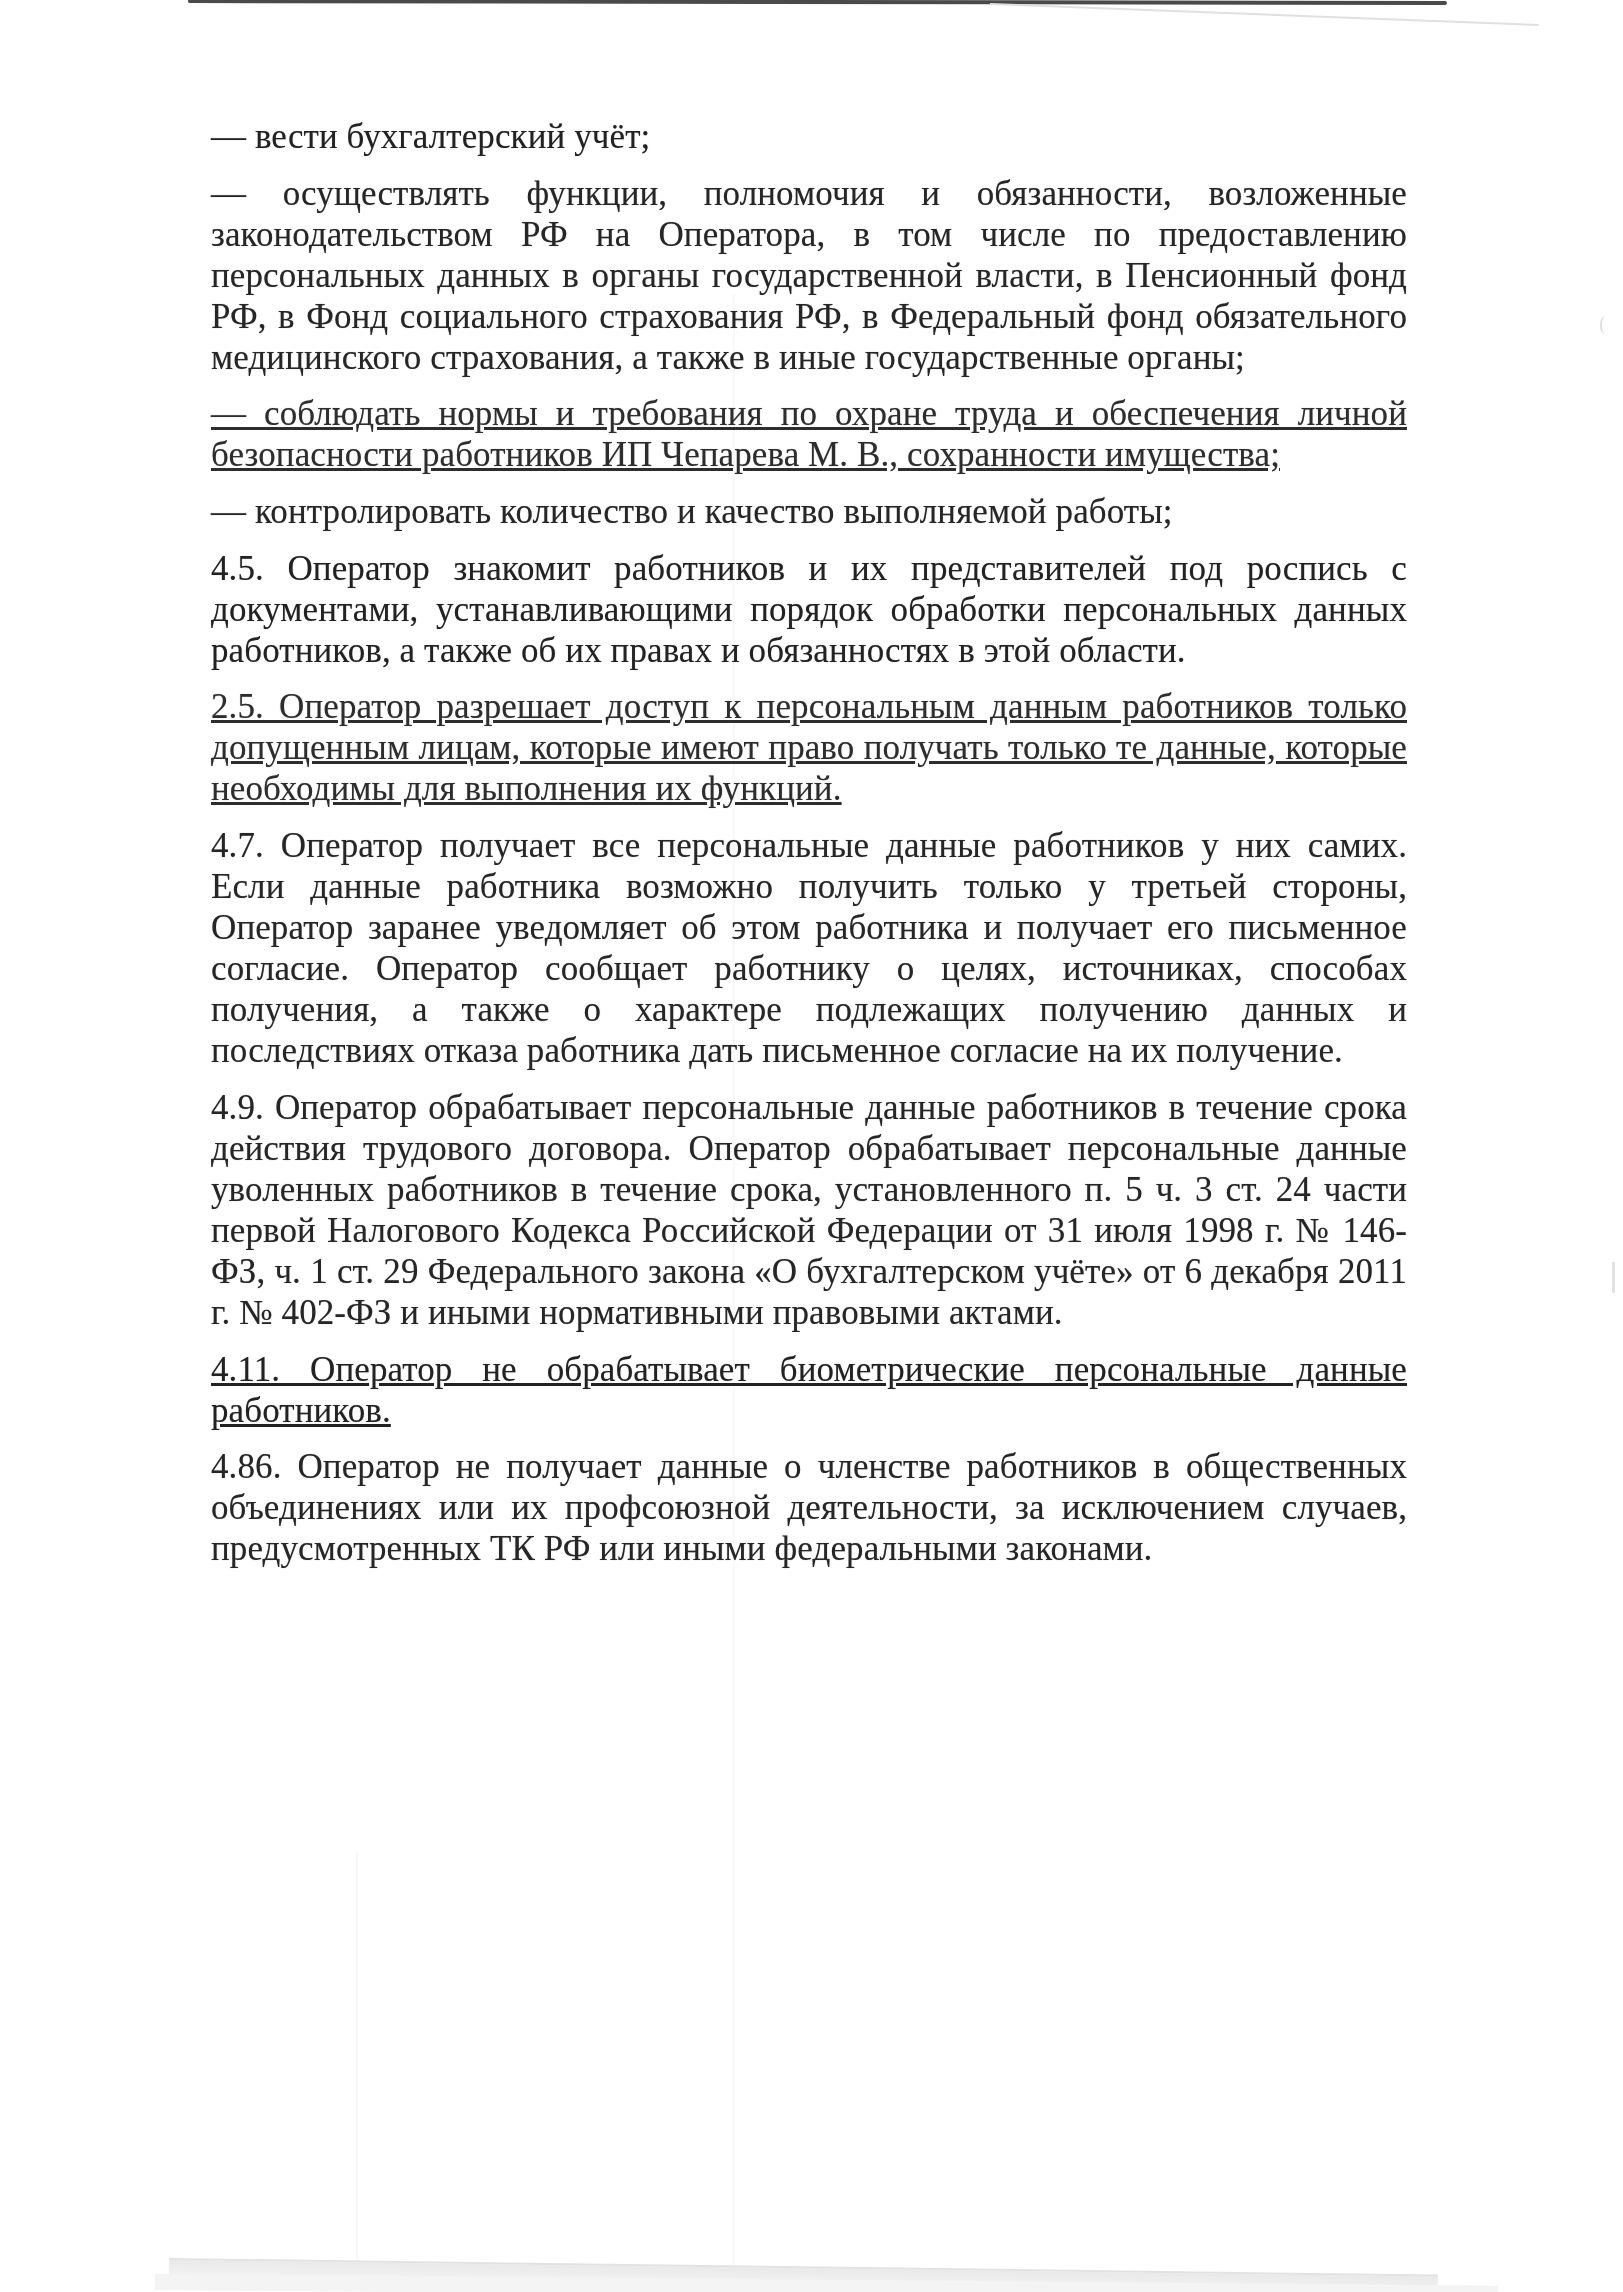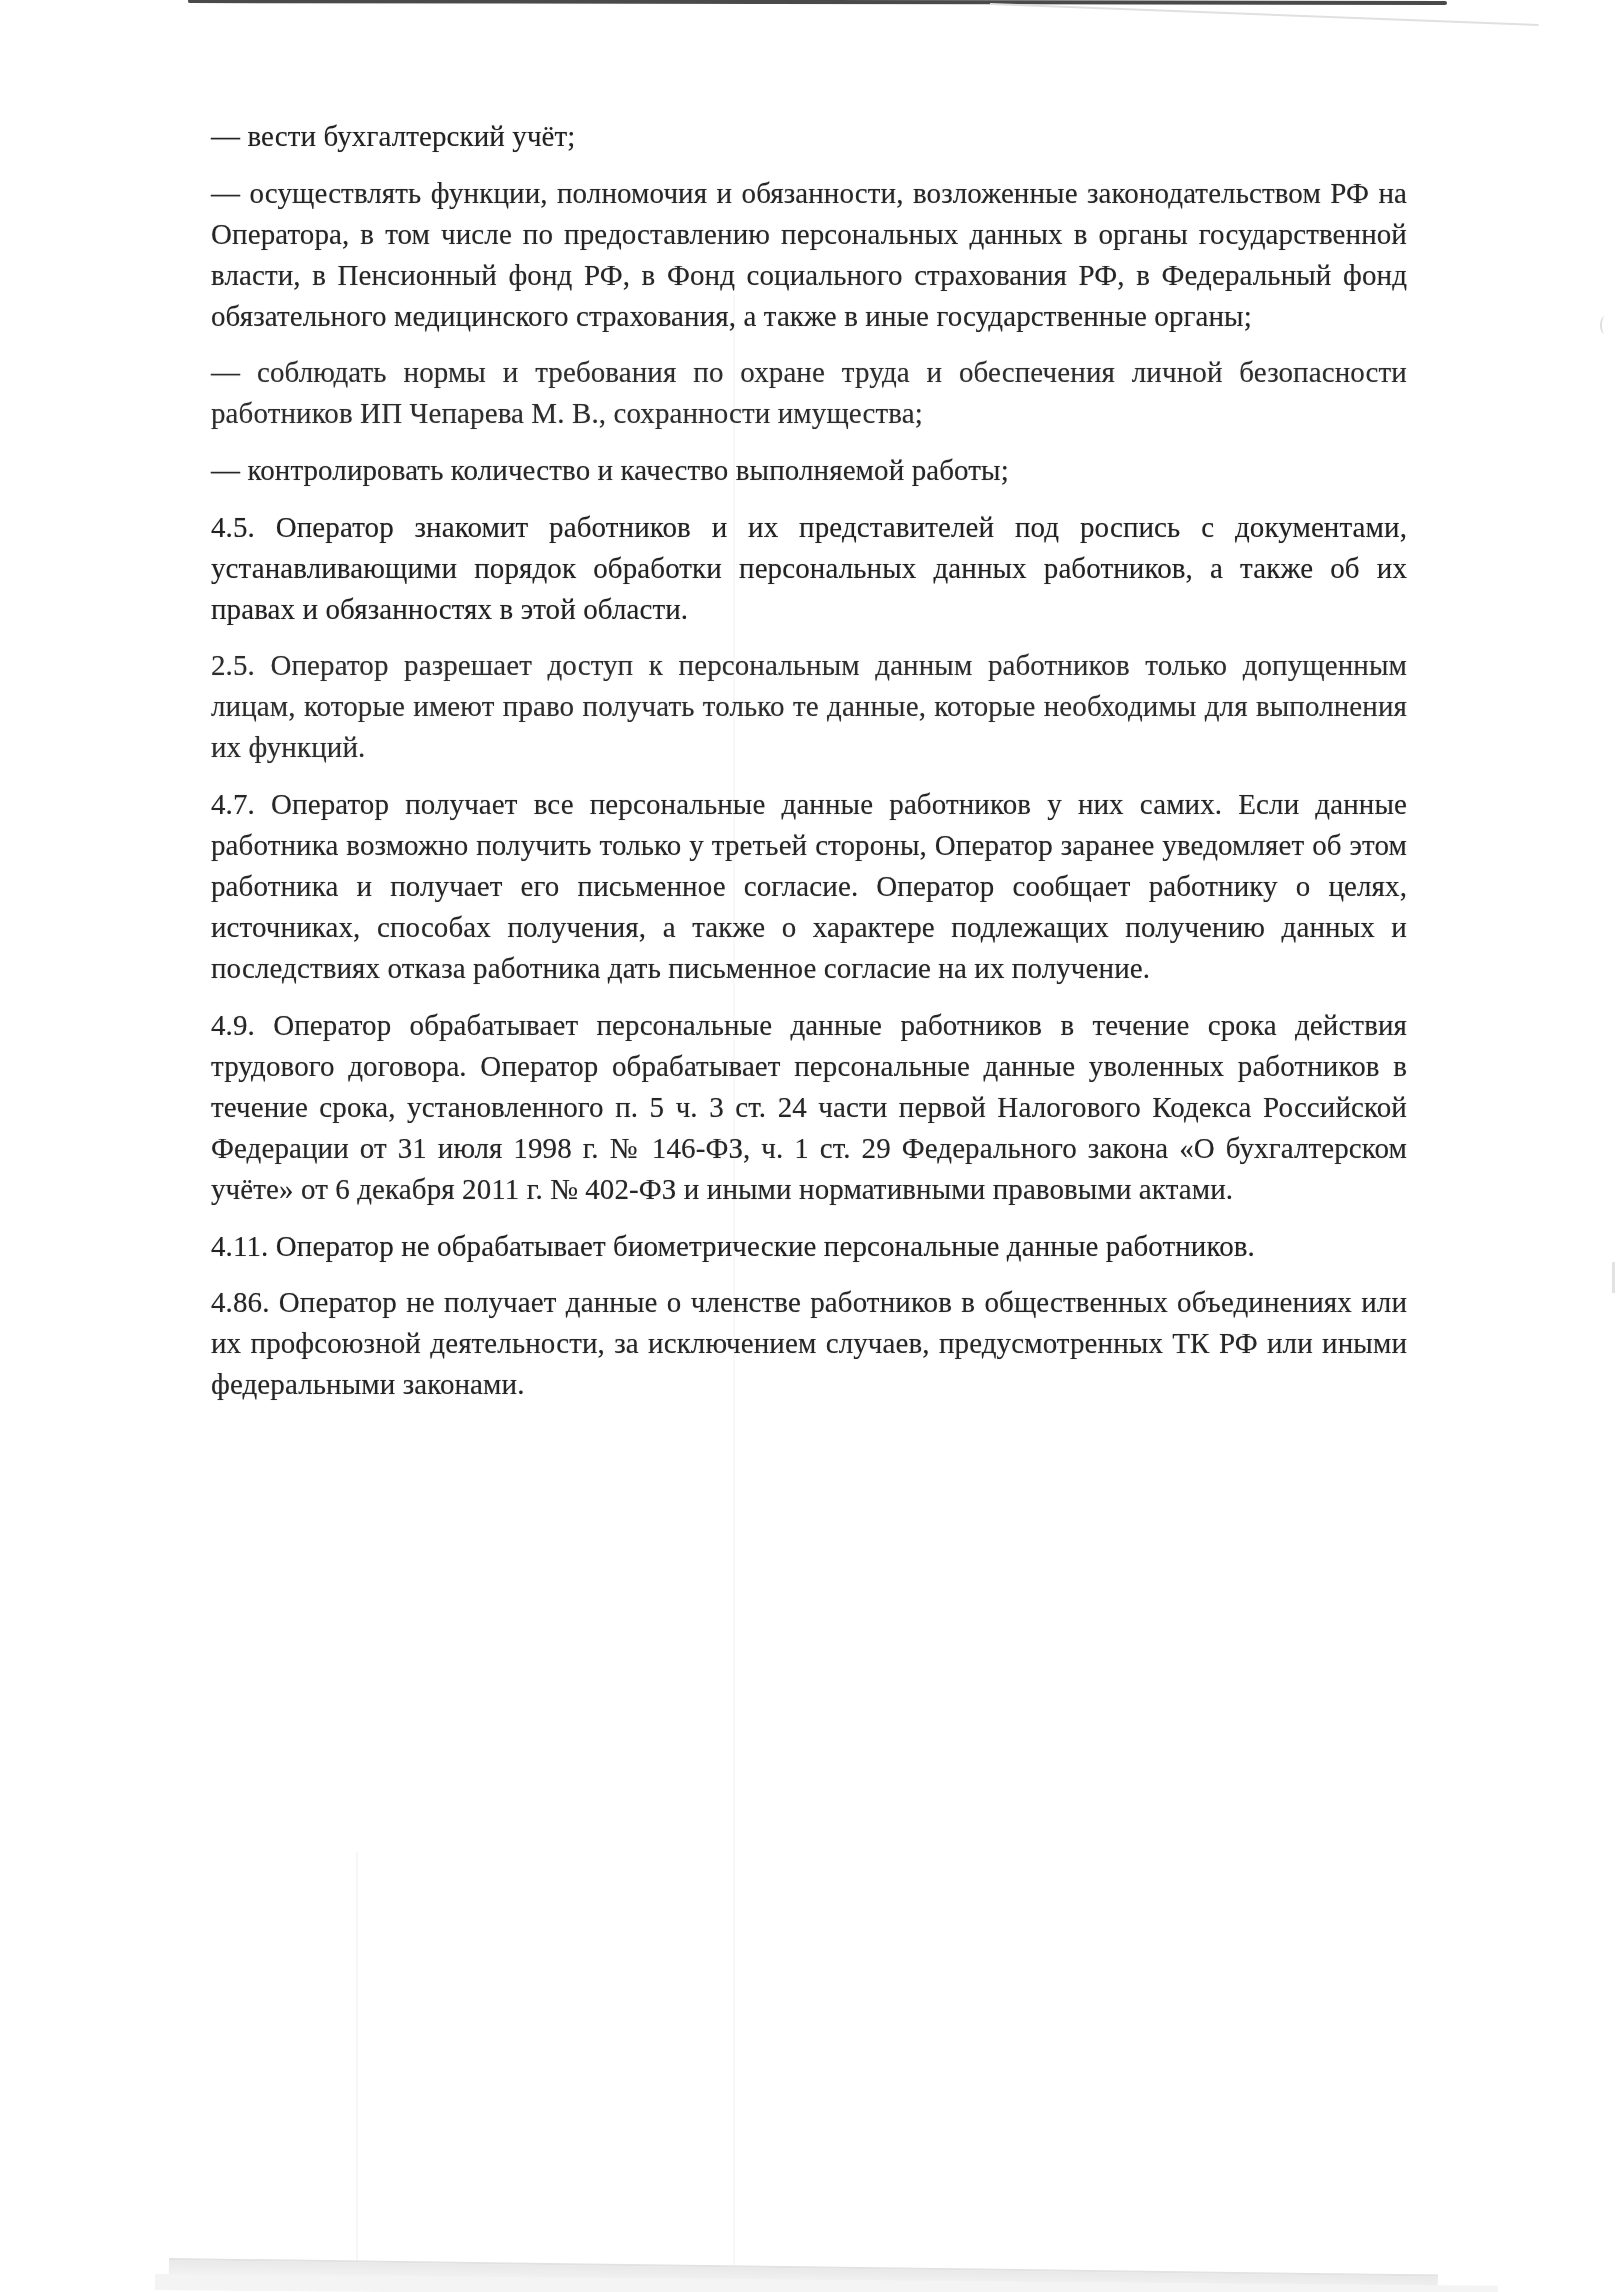--- a/index.html
+++ b/index.html
@@ -13,33 +13,33 @@
     height: 2293px;
     background: #ffffff;
     overflow: hidden;
   }
   .doc {
     position: absolute;
     left: 211px;
     top: 116px;
     width: 1196px;
     font-family: "Liberation Serif", "DejaVu Serif", serif;
-    font-size: 29px;
+    font-size: 35px;
     line-height: 41px;
     color: #262626;
     text-align: justify;
     hyphens: none;
     letter-spacing: 0.1px;
   }
   .doc p {
     margin: 0 0 15.7px 0;
     text-shadow: 0 0 1px rgba(55, 55, 55, 0.45);
   }
   
-  .doc p:nth-of-type(3n) { color: #2d2d2d; }
+  .doc p:nth-of-type(3n) { color: #2d2d2d; text-decoration: underline; }
   .doc p:nth-of-type(4n+1) { color: #222222; }
 
   
   .scan-top-line {
     position: absolute;
     left: 188px;
     top: 0;
     width: 1259px;
     height: 3.9px;
     background: #4a4a4a;

